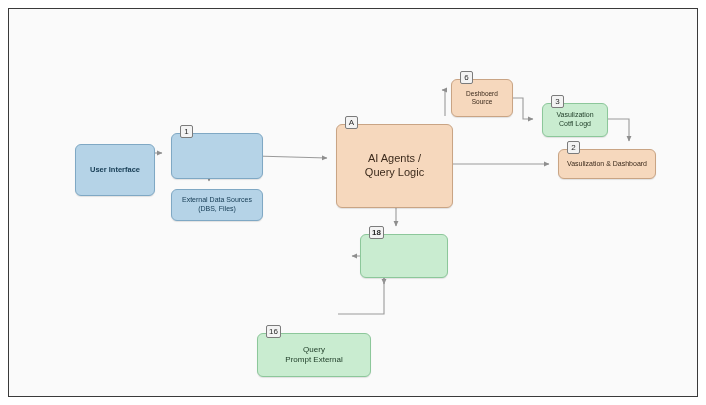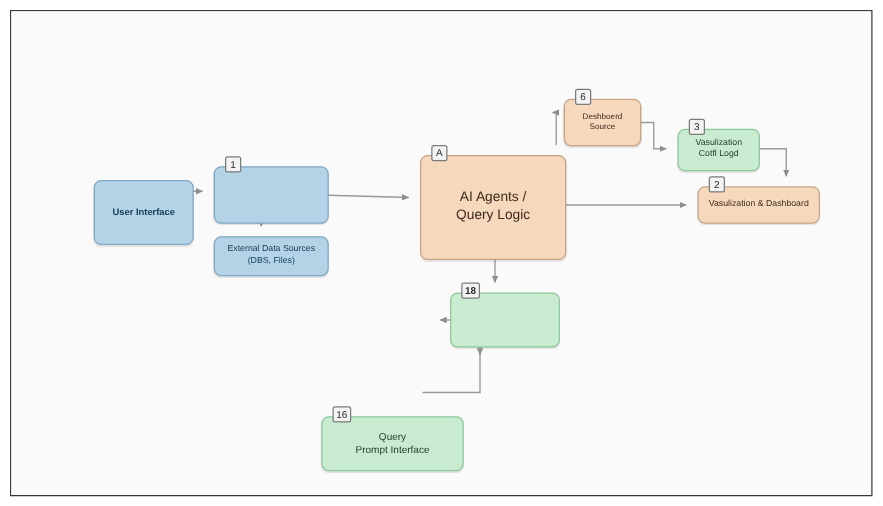--- a/index.html
+++ b/index.html
@@ -219,18 +219,18 @@
         <span class="node-label">Vasulization &amp; Dashboard</span>
       </div>
 
       <div class="node green" id="node-user-interaction">
         <span class="badge">18</span>
       </div>
 
       <div class="node green" id="node-query-prompt">
         <span class="badge">16</span>
         <span class="node-label">Query
-Prompt Interface</span>
+Prompt External</span>
       </div>
 
     </div>
   </div>
 </div>
 
 </body></html>

